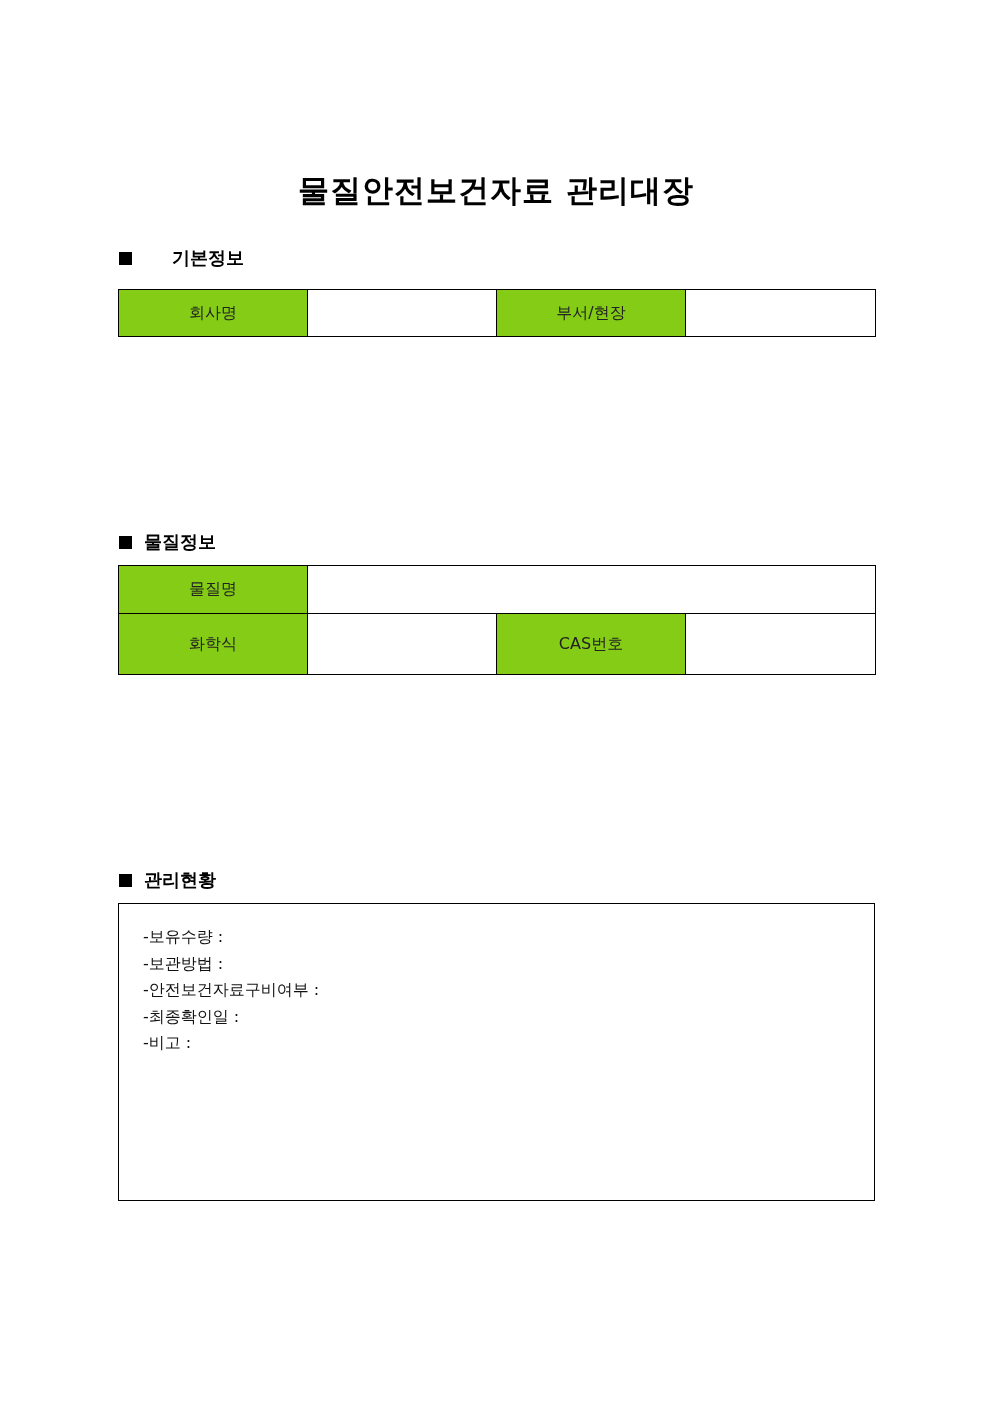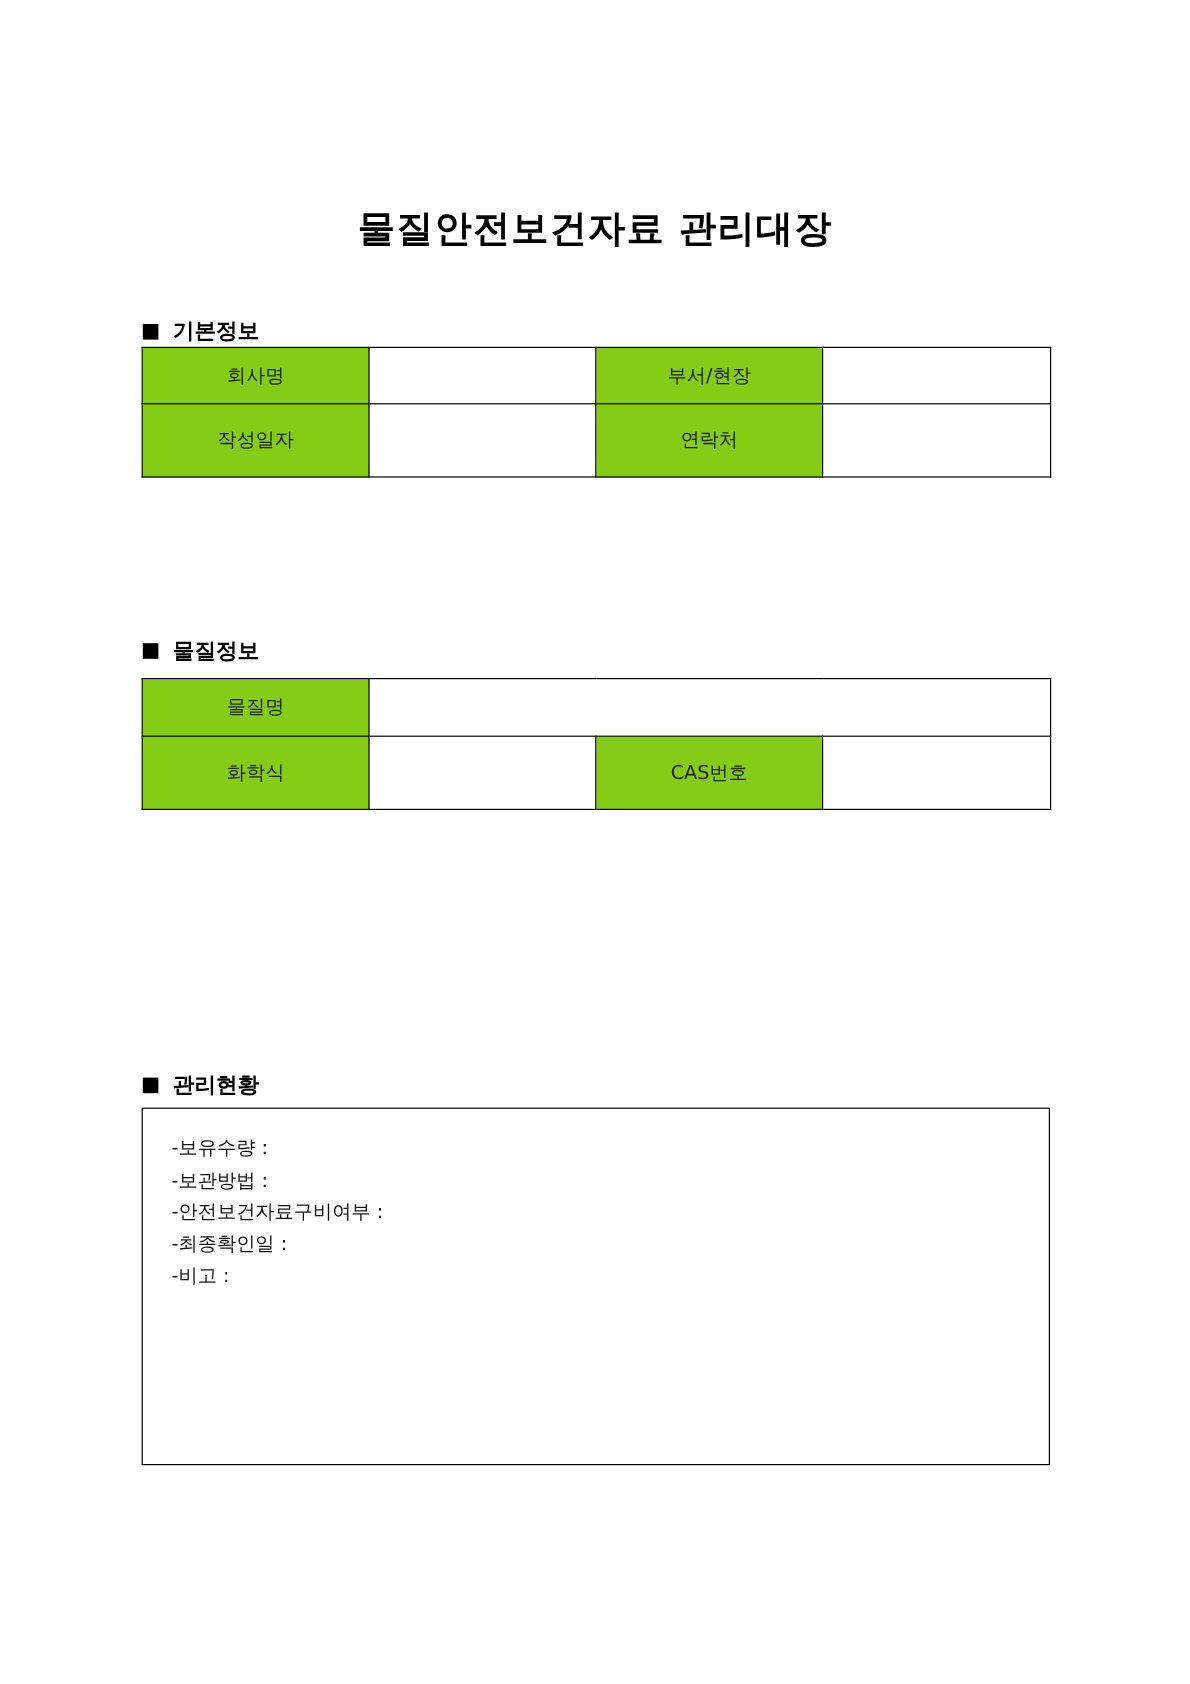--- a/index.html
+++ b/index.html
@@ -21,52 +21,46 @@
     table-layout: fixed;
   }
   table.form td {
     border: 1.3px solid #000; padding: 0; font-size: 16px; text-align: center;
     vertical-align: middle; color: #222;
   }
   td.lbl { background: #84cc16; }
   td.val { background: #fff; }
   .status-box {
     position: absolute; left: 118px; top: 903px; width: 755px; height: 296px;
-    border: 1.5px solid #000; box-sizing: content-box; margin-top: 20px;
+    border: 1.5px solid #000; box-sizing: content-box;
   }
   .status-list { position: absolute; left: 24px; top: 20px; font-size: 16px; line-height: 26.6px; color: #111; }
   .status-list div { white-space: pre; }
 </style>
 </head>
 <body>
 
 <div class="title">물질안전보건자료 관리대장</div>
 
-<div class="section-head" style="top:264px;">
+<div class="section-head" style="top:246px;gap:28px;">
   <span class="sq"></span>
   <span>기본정보</span>
 </div>
 <table class="form" style="top:289px;">
   <colgroup>
       <col style="width:189px">
       <col style="width:189px">
       <col style="width:189px">
       <col style="width:190px">
     </colgroup>
   <tbody>
       <tr style="height:47px">
     <td class="lbl">회사명</td>
     <td class="val"></td>
     <td class="lbl">부서/현장</td>
-    <td class="val"></td>
-  </tr>
-  <tr style="height:61px">
-    <td class="lbl">작성일자</td>
-    <td class="val"></td>
-    <td class="lbl">연락처</td>
     <td class="val"></td>
   </tr>
 </tbody>
   </table>
 
 <div class="section-head" style="top:530px;">
   <span class="sq"></span>
   <span>물질정보</span>
 </div>
 <table class="form" style="top:565px;">
@@ -83,21 +77,21 @@
   </tr>
   <tr style="height:61px">
     <td class="lbl">화학식</td>
     <td class="val"></td>
     <td class="lbl">CAS번호</td>
     <td class="val"></td>
   </tr>
 </tbody>
   </table>
 
-<div class="section-head" style="top:892px;text-align:right;">
+<div class="section-head" style="top:868px;text-align:right;">
   <span class="sq"></span>
   <span>관리현황</span>
 </div>
 <div class="status-box">
   <div class="status-list">
     <div>-보유수량 :</div>
     <div>-보관방법 :</div>
     <div>-안전보건자료구비여부 :</div>
     <div>-최종확인일 :</div>
     <div>-비고 :</div>

